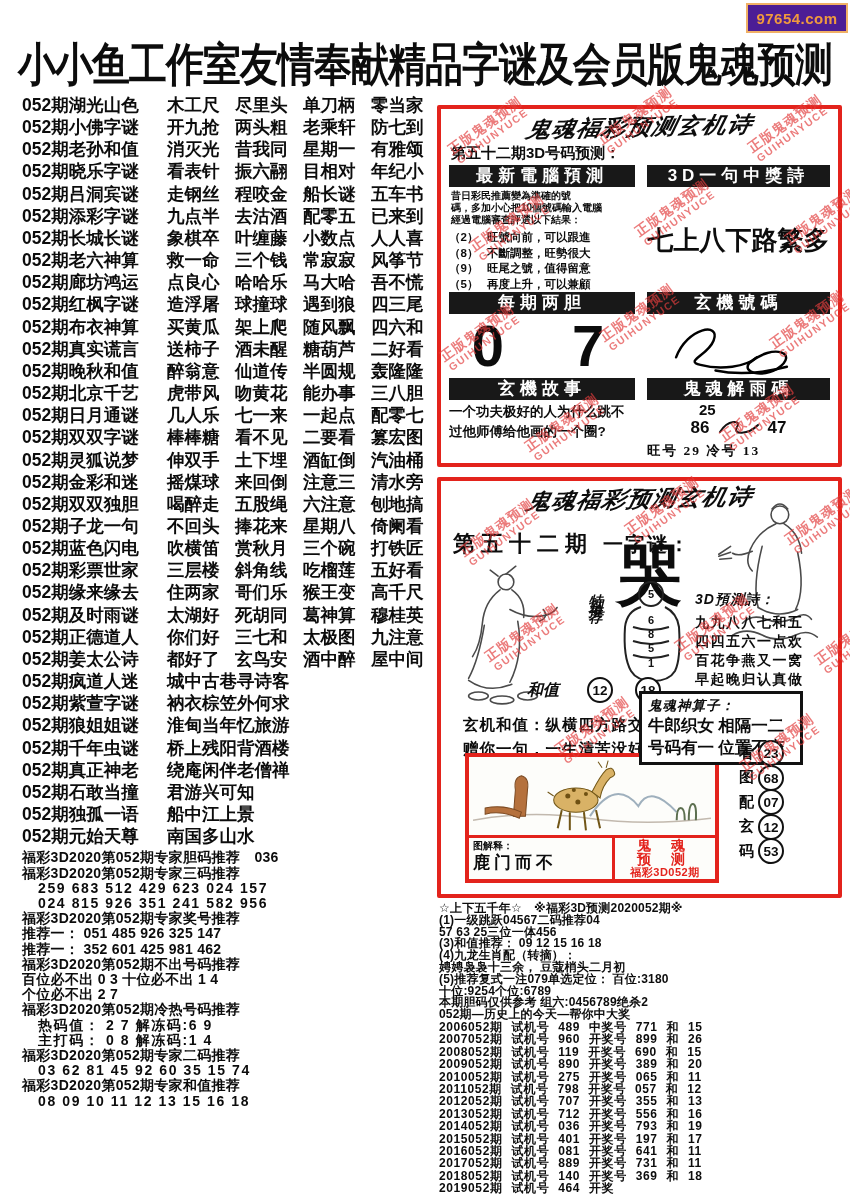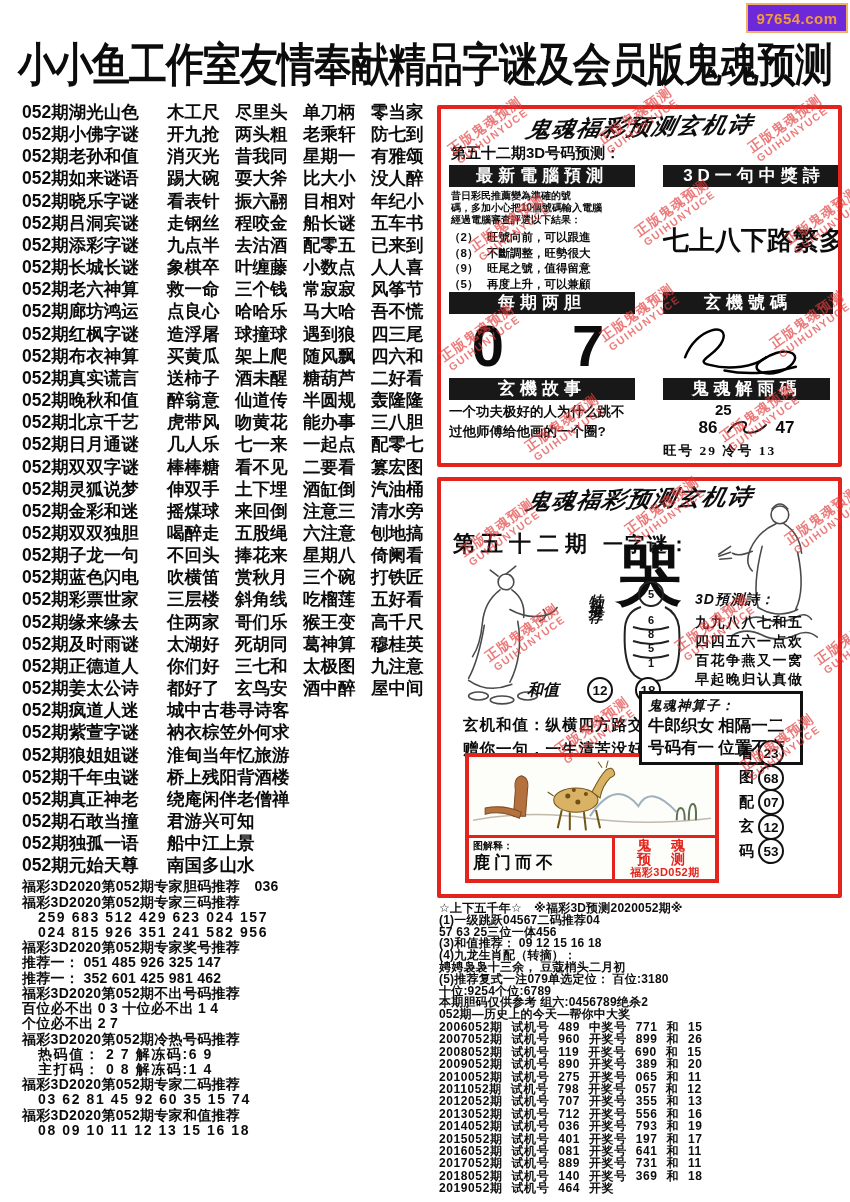--- a/index.html
+++ b/index.html
@@ -1,44 +1,44 @@
 <!DOCTYPE html>
 <html><head>
 <meta charset="utf-8">
 <style>
   html,body{margin:0;padding:0;background:#ffffff;}
   .page{position:relative;width:850px;height:1202px;background:#fff;overflow:hidden;
         font-family:"Liberation Sans","DejaVu Sans",sans-serif;color:#0c0c0c;}
   
   .badge{position:absolute;left:746px;top:3px;width:98px;height:26px;border:2px solid #f0b066;
-         background:#6d28d9;color:#f09a3e;font-size:15px;font-weight:700;
+         background:#4c1d95;color:#f09a3e;font-size:15px;font-weight:700;
          display:flex;align-items:center;justify-content:center;letter-spacing:.5px;}
   
   .title{position:absolute;left:0;top:34px;width:850px;text-align:center;font-size:38px;
          font-weight:900;letter-spacing:-1px;white-space:nowrap;transform:scaleY(1.2);
          transform-origin:top center;}
   
-  .leftcol{position:absolute;left:22px;top:101px;width:413px;}
+  .leftcol{position:absolute;left:22px;top:94px;width:413px;}
   .rrow{display:flex;gap:3px;font-size:17.5px;font-weight:700;line-height:22.15px;white-space:nowrap;}
   .rname{width:142px;flex:none;}
   .rclue{width:65px;flex:none;}
   .rclue.wide{width:auto;}
   .leftbottom{margin-top:3px;}
   .lbline{font-size:14px;font-weight:800;line-height:15.2px;letter-spacing:.3px;white-space:nowrap;}
   .lbline.num{padding-left:16px;letter-spacing:1.6px;}
   
   .rightcol{position:absolute;left:437px;top:100px;width:413px;height:1102px;}
   .redbox{position:absolute;left:0;width:405px;border:4px solid #e3231c;border-radius:2px;
           box-sizing:border-box;background:#fff;z-index:1;}
   #box1{top:5px;height:362px;padding:4px 8px;overflow:hidden;}
   #box2{top:377px;height:421px;overflow:hidden;}
   .script-head{text-align:center;font-size:24px;line-height:28px;font-weight:800;font-style:italic;
                letter-spacing:1px;white-space:nowrap;transform:skewX(-14deg) scaleY(.92) rotate(-1.5deg);}
   .b1sub{font-size:15px;font-weight:800;line-height:20px;margin:2px 0 2px 2px;}
-  .b1row{display:grid;grid-template-columns:186px 1fr;column-gap:28px;}
+  .b1row{display:grid;grid-template-columns:186px 1fr;column-gap:12px;}
   .bar{background:#181818;color:#fff;font-size:17px;font-weight:800;text-align:center;
        letter-spacing:5px;line-height:22px;white-space:nowrap;}
   .intro{font-size:10px;font-weight:700;line-height:12px;margin:3px 0 4px 2px;}
   .crow{display:flex;font-size:11.5px;font-weight:800;line-height:15.5px;}
   .crow .n{width:38px;flex:none;}
   .poem1{font-family:"Liberation Serif","DejaVu Serif",serif;font-size:26px;font-weight:800;
          text-align:center;margin-top:36px;white-space:nowrap;}
   .dan{font-size:58px;font-weight:900;letter-spacing:26px;text-align:center;line-height:64px;
        padding-left:18px;}
   .scribble{display:block;margin:2px auto 0;}
@@ -130,27 +130,20 @@
           <span class="rclue">防七到</span>
         </div>
         <div class="rrow">
           <span class="rname">052期老孙和值</span>
           <span class="rclue">消灭光</span>
           <span class="rclue">昔我同</span>
           <span class="rclue">星期一</span>
           <span class="rclue">有雅颂</span>
         </div>
         <div class="rrow">
-          <span class="rname">052期如来谜语</span>
-          <span class="rclue">踢大碗</span>
-          <span class="rclue">耍大斧</span>
-          <span class="rclue">比大小</span>
-          <span class="rclue">没人醉</span>
-        </div>
-        <div class="rrow">
           <span class="rname">052期晓乐字谜</span>
           <span class="rclue">看表针</span>
           <span class="rclue">振六翮</span>
           <span class="rclue">目相对</span>
           <span class="rclue">年纪小</span>
         </div>
         <div class="rrow">
           <span class="rname">052期吕洞宾谜</span>
           <span class="rclue">走钢丝</span>
           <span class="rclue">程咬金</span>

